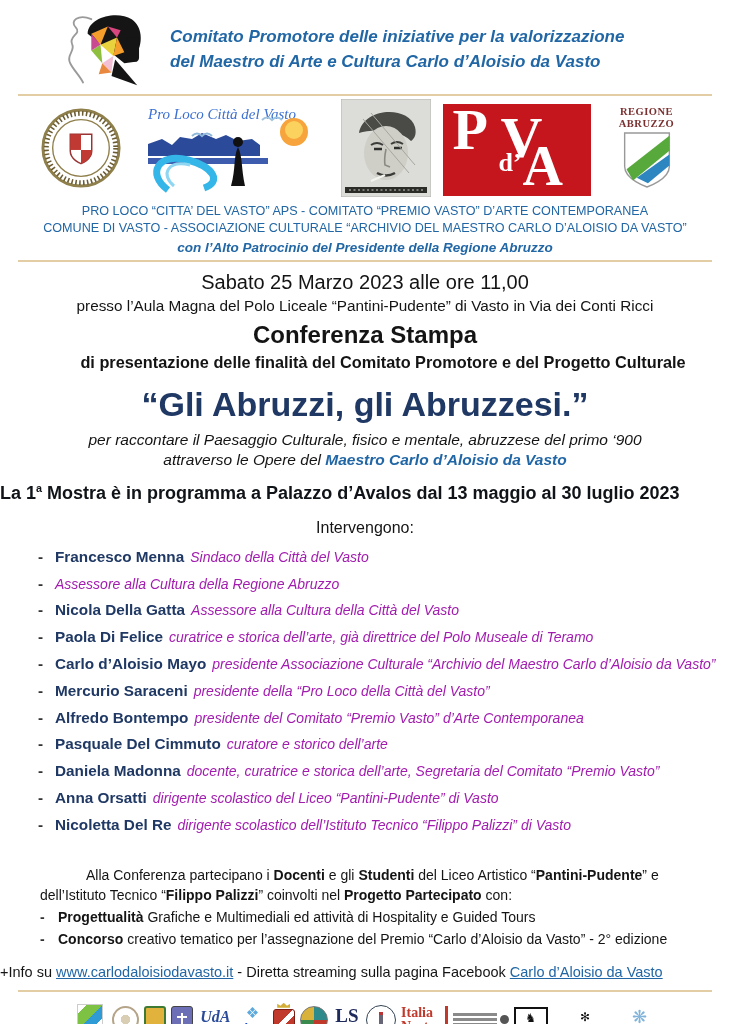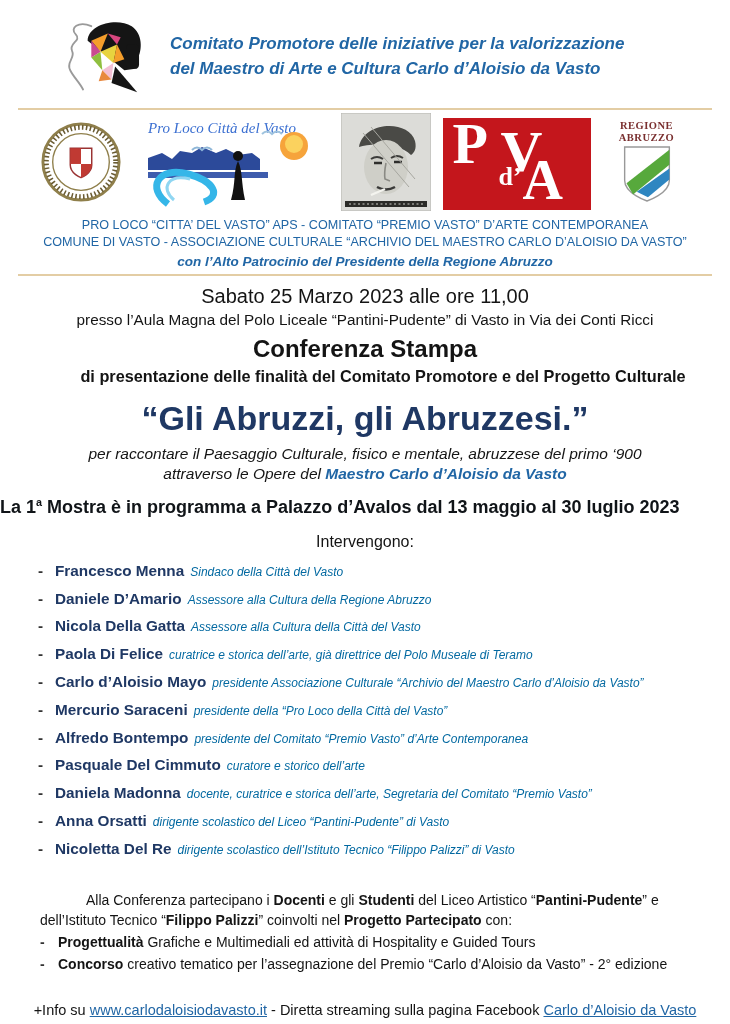--- a/index.html
+++ b/index.html
@@ -7,21 +7,21 @@
   }
   *{box-sizing:border-box; margin:0; padding:0;}
   html,body{background:#fff;}
   body{width:730px; height:1024px; overflow:hidden;
        font-family:"Liberation Sans",sans-serif; color:var(--ink);}
   .page{position:relative; width:730px; height:1024px; background:#fff;}
 
   .rule{border-top:2px solid var(--rule); margin:0 18px;}
 
   
-  .hdr{display:flex; align-items:center; padding:8px 20px 4px 58px; height:108px;}
+  .hdr{display:flex; align-items:center; padding:8px 20px 4px 58px; height:94px;}
   .hdr-logo{width:96px; height:78px; flex:0 0 auto;}
   .hdr-text{margin-left:16px; font-size:17px; line-height:1.5; font-weight:bold;
             font-style:italic; color:var(--blue);}
 
   
   .partners{display:flex; align-items:center; justify-content:center; gap:12px;
             height:102px; margin-top:3px;}
   .p-logo{flex:0 0 auto;}
   .pvda{position:relative; width:148px; height:92px; background:var(--red); overflow:hidden;
         font-family:"Liberation Serif",serif; font-weight:bold; color:#fff;}
@@ -50,29 +50,29 @@
   .tag{font-style:italic; font-size:15.5px; text-align:center; margin-top:7px;}
   .tag + .tag{margin-top:2px;}
   .mostra{font-weight:bold; font-size:18px; margin-top:13px; color:#101418;}
 
   
   .interv{font-size:16px; text-align:center; margin:15px 0 7px;}
   .splist{margin:0 34px 0 38px;}
   .sp-row{display:flex; align-items:baseline; font-size:15.3px; line-height:26.8px;}
   .dash{width:17px; font-weight:bold; color:#333; flex:0 0 auto;}
   .sp-name{font-weight:bold; color:var(--navy); margin-right:6px; white-space:nowrap;}
-  .sp-role{font-style:italic; font-size:12px; color:#0369a1; white-space:nowrap;}
+  .sp-role{font-style:italic; font-size:14px; color:#a21caf; white-space:nowrap;}
 
   
   .partic{margin:9px 36px 0 40px; font-size:14px; line-height:1.48;}
   .partic-intro{text-indent:46px;margin-top:26px;}
   .bul{display:flex; margin:0 36px 0 40px; font-size:14px; line-height:1.6;}
   .bul .dash{width:18px;}
 
-  .info{text-align:center; font-size:14.5px; margin-top:26px;}
+  .info{font-size:14.5px; margin-top:13px;}
 
   
   .b{font-weight:bold;}
   .bb{font-weight:bold; color:var(--blue);}
   .lnk{color:var(--blue); text-decoration:underline; cursor:pointer;}
   .sup{vertical-align:super; font-size:60%;}
 
   
   .rule-f{border-top:2px solid var(--rule); margin:10px 18px 0;}
   .flogos{display:flex; align-items:center; justify-content:center; gap:5px;
@@ -229,21 +229,20 @@
 
   <div class="interv">Intervengono:</div>
   <div class="splist">
     <div class="sp-row">
         <span class="dash">-</span>
         <span class="sp-name">Francesco Menna</span>
         <span class="sp-role">Sindaco della Città del Vasto</span>
       </div>
     <div class="sp-row">
         <span class="dash">-</span>
-        <span class="sp-name">Daniele D’Amario</span>
         <span class="sp-role">Assessore alla Cultura della Regione Abruzzo</span>
       </div>
     <div class="sp-row">
         <span class="dash">-</span>
         <span class="sp-name">Nicola Della Gatta</span>
         <span class="sp-role">Assessore alla Cultura della Città del Vasto</span>
       </div>
     <div class="sp-row">
         <span class="dash">-</span>
         <span class="sp-name">Paola Di Felice</span>

